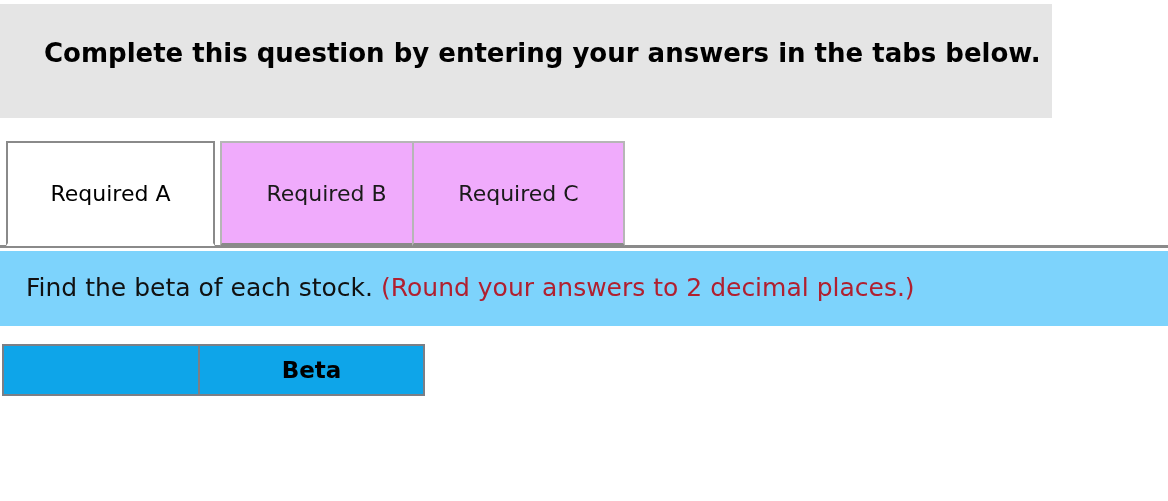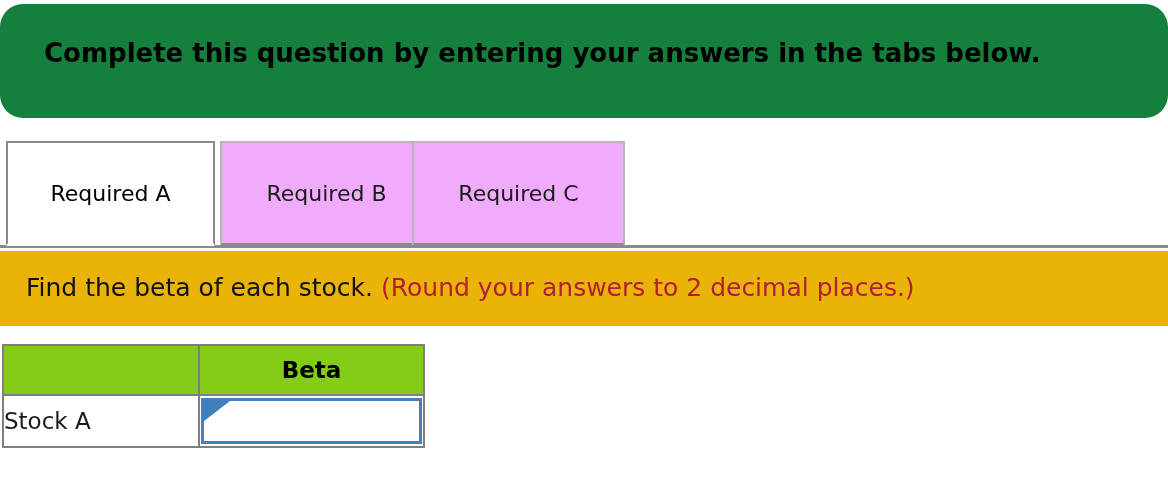--- a/index.html
+++ b/index.html
@@ -14,25 +14,24 @@
     overflow: hidden;
     font-family: "DejaVu Sans", sans-serif;
     color: #000000;
   }
 
   
   #banner {
     position: absolute;
     left: 0;
     top: 4px;
-    width: 1168px;
+    width: 1052px;
     height: 114px;
-    background: #15803d;
-    box-sizing: border-box;
-    border-radius: 23px;
+    background: #e5e5e5;
+    box-sizing: border-box;
   }
   #banner-title {
     position: absolute;
     left: 44px;
     top: 34px;
     font-size: 26px;
     font-weight: bold;
     letter-spacing: 0px;
     white-space: nowrap;
     color: #000000;
@@ -82,21 +81,21 @@
   #tab-2 { left: 412px; width: 213px; }
   #tab-3 { left: 648px; width: 211px; }
 
   
   #prompt-bar {
     position: absolute;
     left: 0;
     top: 251px;
     width: 1168px;
     height: 75px;
-    background: #eab308;
+    background: #7dd3fc;
     box-sizing: border-box;
   }
   #prompt-text {
     position: absolute;
     left: 26px;
     top: 22px;
     font-size: 25px;
     white-space: nowrap;
     font-family: "DejaVu Sans", sans-serif;
   }
@@ -116,21 +115,21 @@
     padding: 0;
     margin: 0;
     border: 2px solid #7b7f86;
     box-sizing: border-box;
   }
   .col-label { width: 196px; }
   .col-value { width: 225px; }
 
   .hdr-cell {
     height: 50px;
-    background: #84cc16;
+    background: #0ea5e9;
   }
   .hdr-beta {
     text-align: center;
     font-size: 23px;
     font-weight: bold;
     color: #000000;
     font-family: "DejaVu Sans", sans-serif;
   }
 
   .row-label {
@@ -206,22 +205,14 @@
     <col class="col-label">
     <col class="col-value">
   </colgroup>
   <thead>
     <tr>
       <th class="hdr-cell"></th>
       <th class="hdr-cell hdr-beta">Beta</th>
     </tr>
   </thead>
   <tbody>
-    <tr>
-      <td class="row-label">Stock A</td>
-      <td class="input-cell">
-        <div class="cell-input">
-            <span class="corner-marker"></span>
-          </div>
-      </td>
-    </tr>
   </tbody>
 </table>
 
 </body></html>

